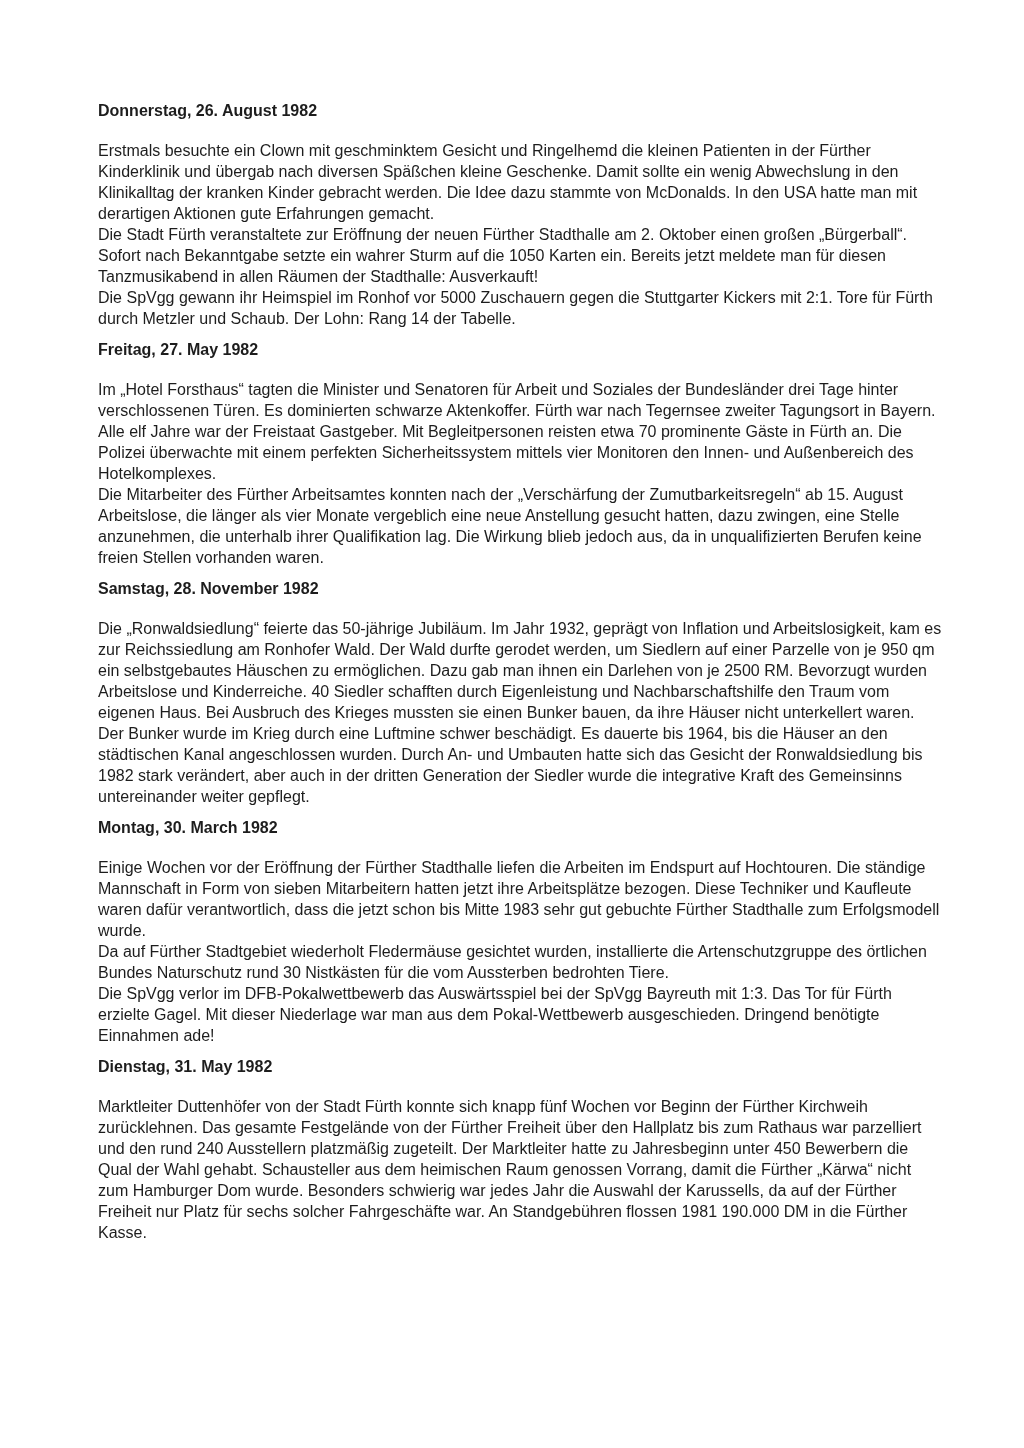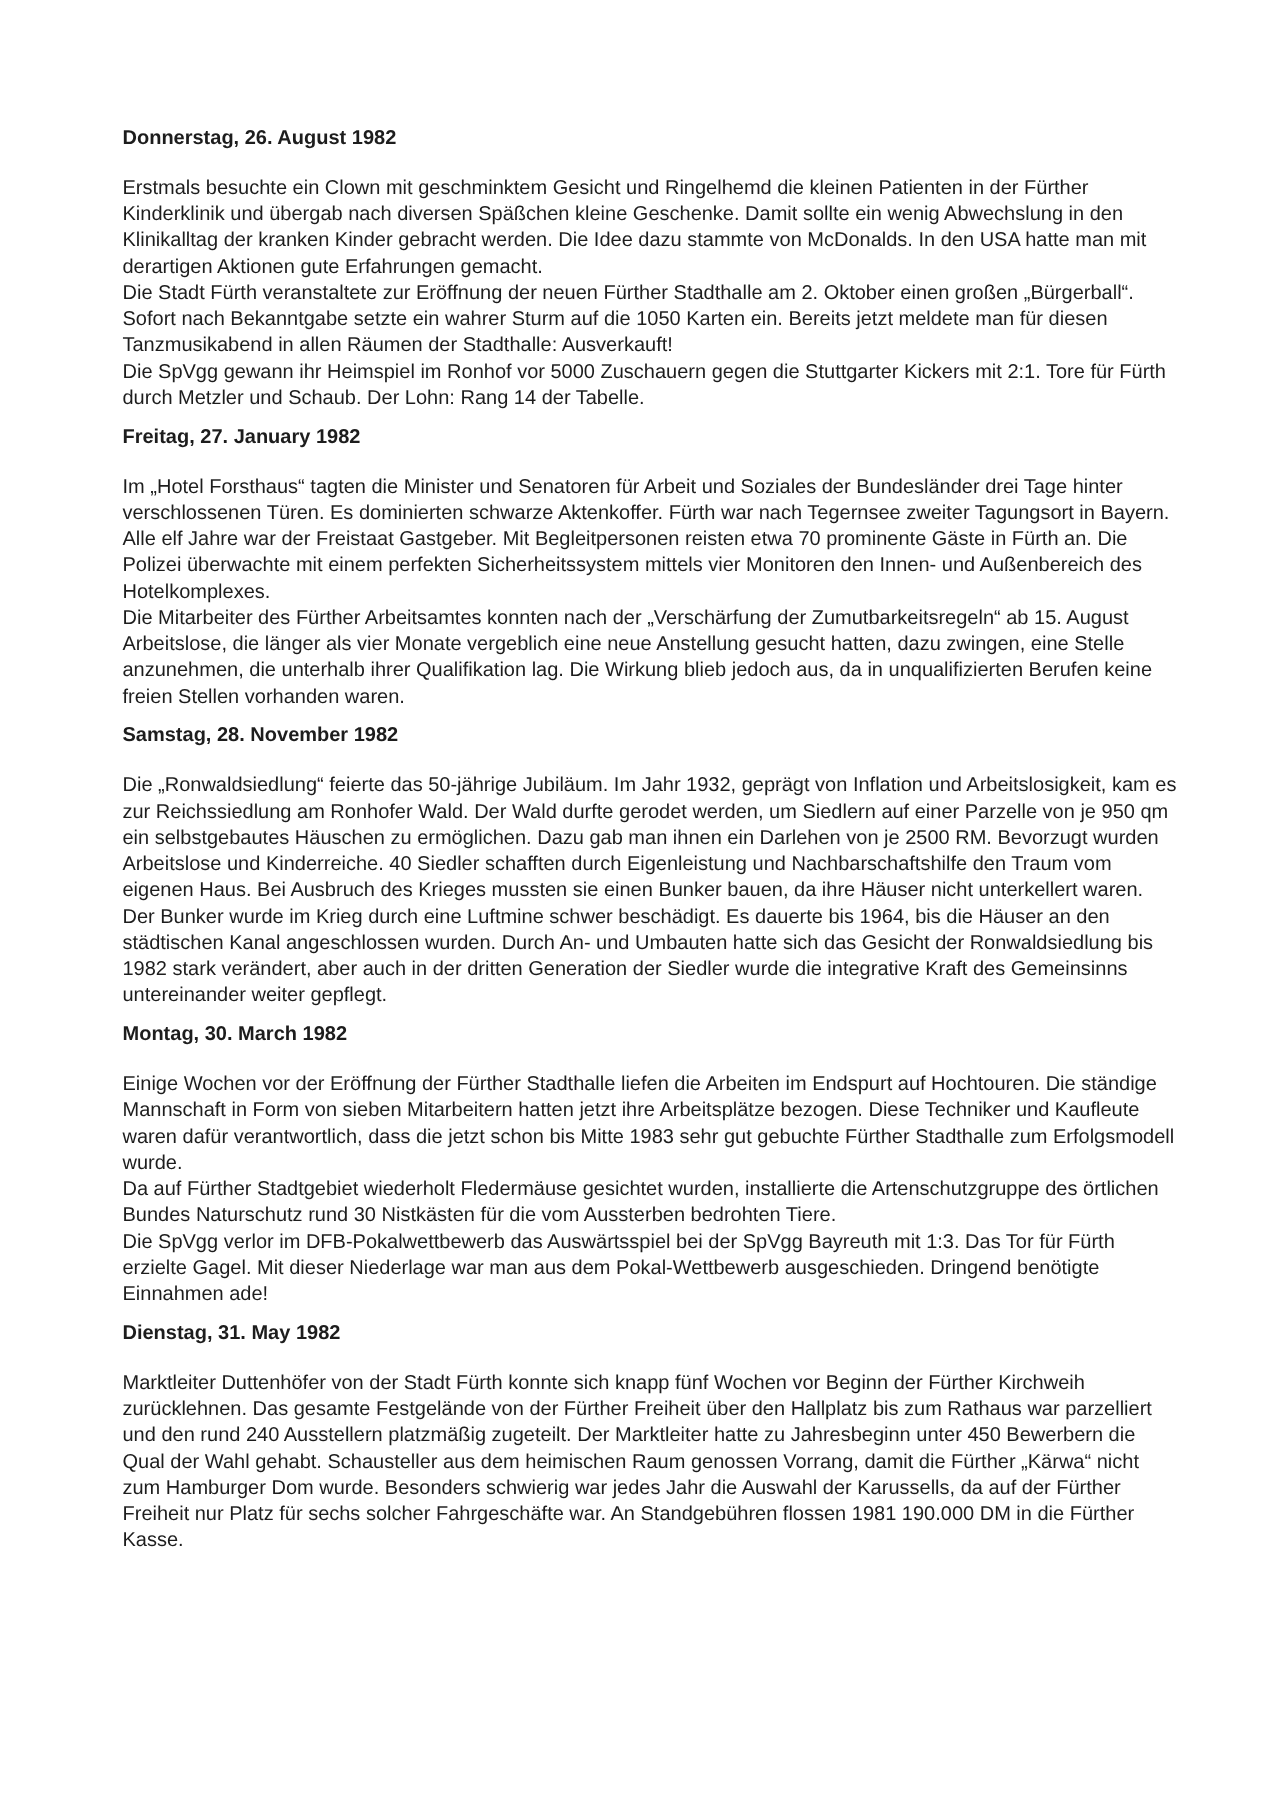--- a/index.html
+++ b/index.html
@@ -57,21 +57,21 @@
   <div class="content">
 
     <section class="entry">
       <h2 class="entry-heading">Donnerstag, 26. August 1982</h2>
       <p class="entry-paragraph">Erstmals besuchte ein Clown mit geschminktem Gesicht und Ringelhemd die kleinen Patienten in der Fürther Kinderklinik und übergab nach diversen Späßchen kleine Geschenke. Damit sollte ein wenig Abwechslung in den Klinikalltag der kranken Kinder gebracht werden. Die Idee dazu stammte von McDonalds. In den USA hatte man mit derartigen Aktionen gute Erfahrungen gemacht.</p>
       <p class="entry-paragraph">Die Stadt Fürth veranstaltete zur Eröffnung der neuen Fürther Stadthalle am 2. Oktober einen großen „Bürgerball“. Sofort nach Bekanntgabe setzte ein wahrer Sturm auf die 1050 Karten ein. Bereits jetzt meldete man für diesen Tanzmusikabend in allen Räumen der Stadthalle: Ausverkauft!</p>
       <p class="entry-paragraph">Die SpVgg gewann ihr Heimspiel im Ronhof vor 5000 Zuschauern gegen die Stuttgarter Kickers mit 2:1. Tore für Fürth durch Metzler und Schaub. Der Lohn: Rang 14 der Tabelle.</p>
     </section>
 
     <section class="entry">
-      <h2 class="entry-heading">Freitag, 27. January 1982</h2>
+      <h2 class="entry-heading">Freitag, 27. May 1982</h2>
       <p class="entry-paragraph">Im „Hotel Forsthaus“ tagten die Minister und Senatoren für Arbeit und Soziales der Bundesländer drei Tage hinter verschlossenen Türen. Es dominierten schwarze Aktenkoffer. Fürth war nach Tegernsee zweiter Tagungsort in Bayern. Alle elf Jahre war der Freistaat Gastgeber. Mit Begleitpersonen reisten etwa 70 prominente Gäste in Fürth an. Die Polizei überwachte mit einem perfekten Sicherheitssystem mittels vier Monitoren den Innen- und Außenbereich des Hotelkomplexes.</p>
       <p class="entry-paragraph">Die Mitarbeiter des Fürther Arbeitsamtes konnten nach der „Verschärfung der Zumutbarkeitsregeln“ ab 15. August Arbeitslose, die länger als vier Monate vergeblich eine neue Anstellung gesucht hatten, dazu zwingen, eine Stelle anzunehmen, die unterhalb ihrer Qualifikation lag. Die Wirkung blieb jedoch aus, da in unqualifizierten Berufen keine freien Stellen vorhanden waren.</p>
     </section>
 
     <section class="entry">
       <h2 class="entry-heading">Samstag, 28. November 1982</h2>
       <p class="entry-paragraph">Die „Ronwaldsiedlung“ feierte das 50-jährige Jubiläum. Im Jahr 1932, geprägt von Inflation und Arbeitslosigkeit, kam es zur Reichssiedlung am Ronhofer Wald. Der Wald durfte gerodet werden, um Siedlern auf einer Parzelle von je 950 qm ein selbstgebautes Häuschen zu ermöglichen. Dazu gab man ihnen ein Darlehen von je 2500 RM. Bevorzugt wurden Arbeitslose und Kinderreiche. 40 Siedler schafften durch Eigenleistung und Nachbarschaftshilfe den Traum vom eigenen Haus. Bei Ausbruch des Krieges mussten sie einen Bunker bauen, da ihre Häuser nicht unterkellert waren. Der Bunker wurde im Krieg durch eine Luftmine schwer beschädigt. Es dauerte bis 1964, bis die Häuser an den städtischen Kanal angeschlossen wurden. Durch An- und Umbauten hatte sich das Gesicht der Ronwaldsiedlung bis 1982 stark verändert, aber auch in der dritten Generation der Siedler wurde die integrative Kraft des Gemeinsinns untereinander weiter gepflegt.</p>
     </section>
 
     <section class="entry">

